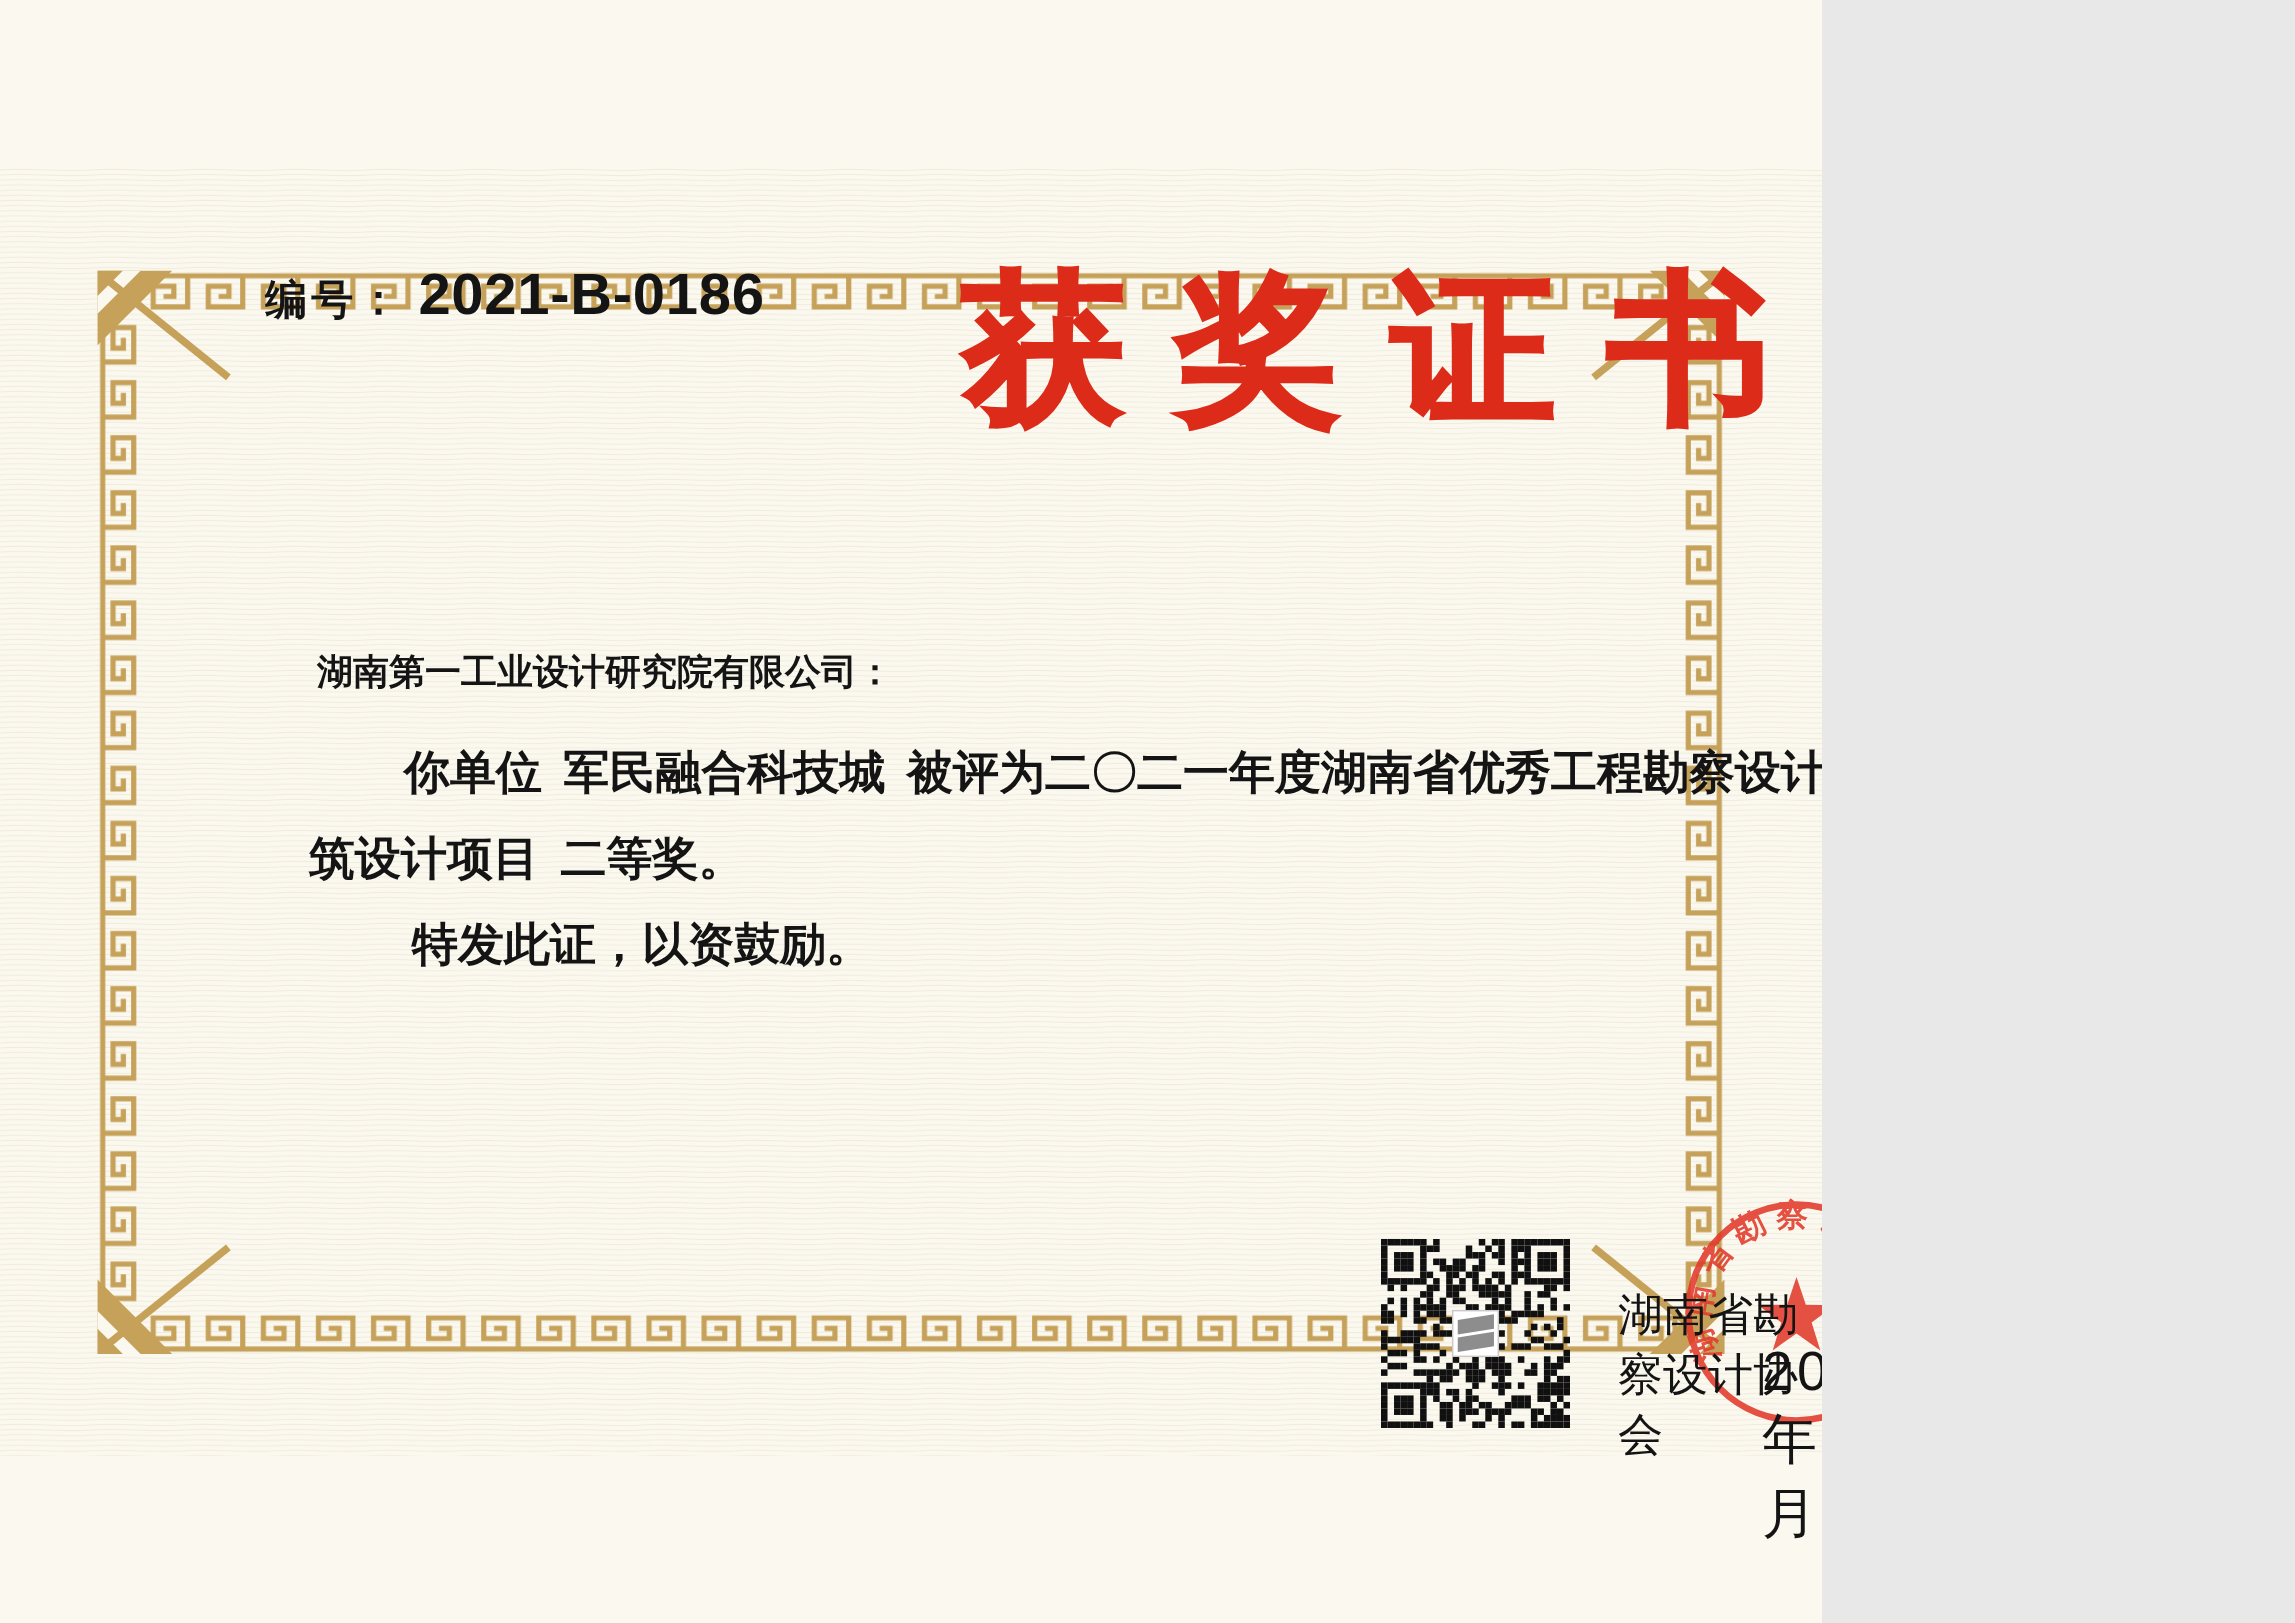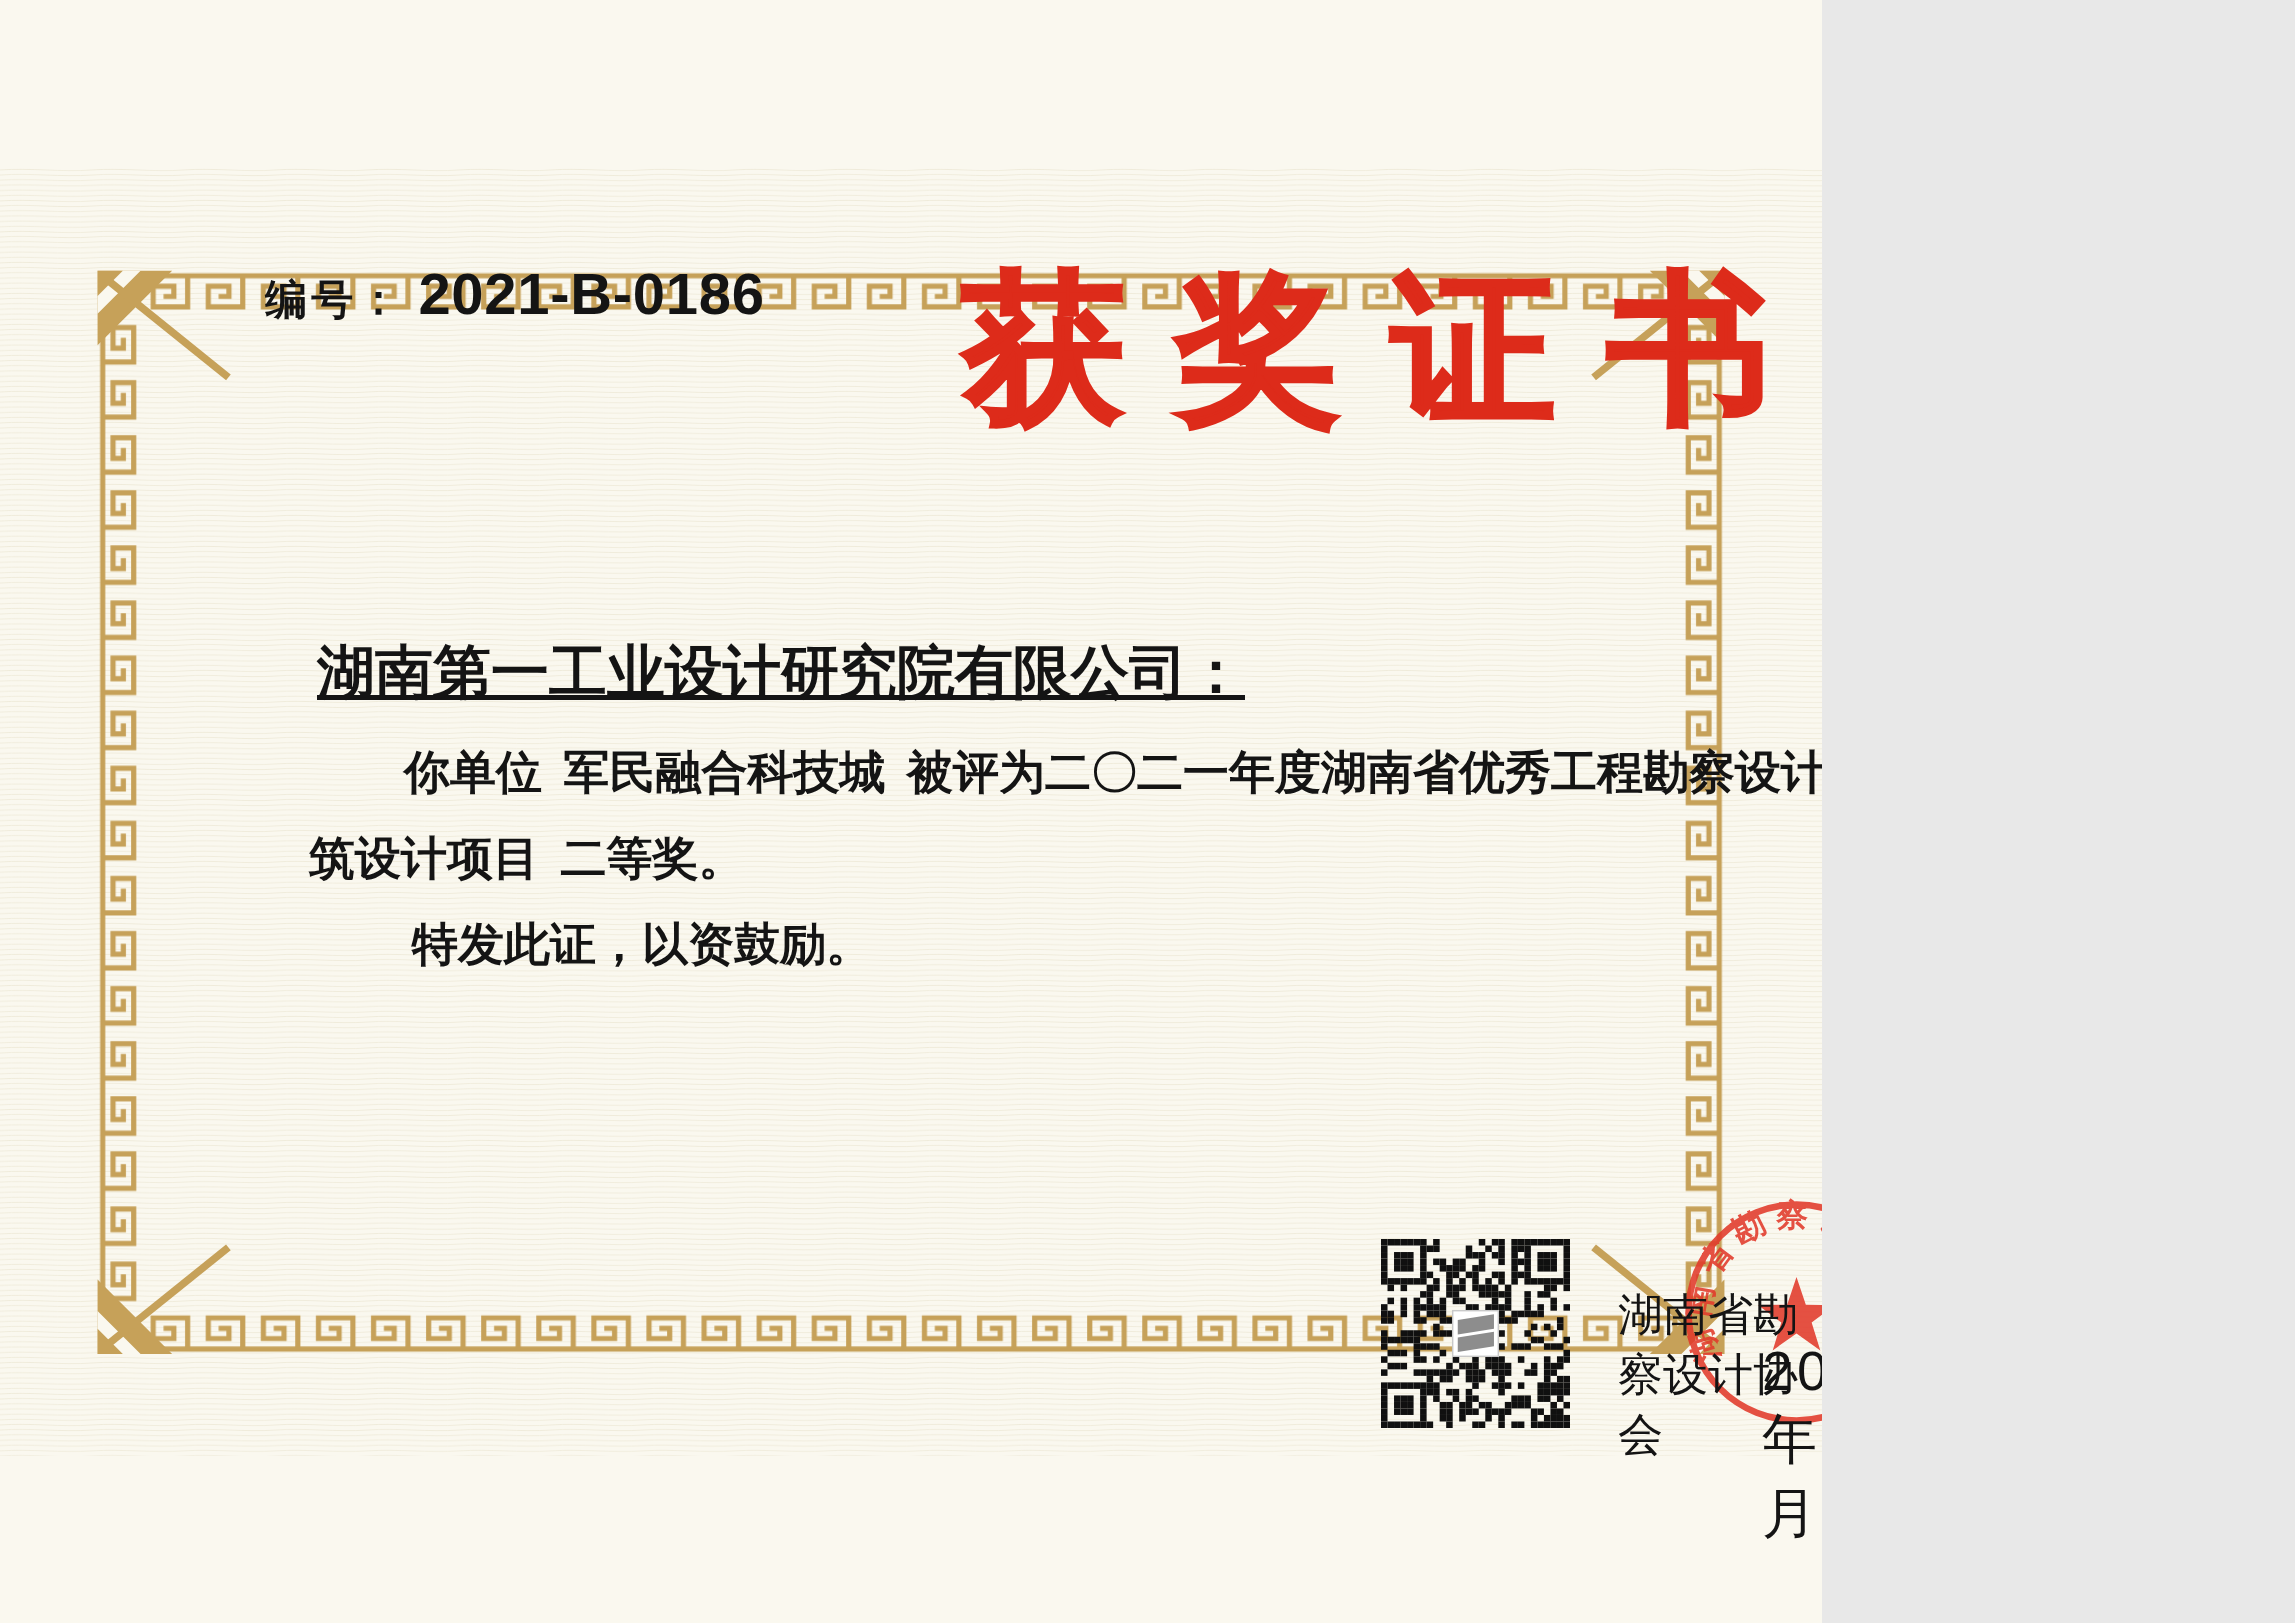--- a/index.html
+++ b/index.html
@@ -42,21 +42,21 @@
     position:absolute;left:0;top:260px;width:100%;
     text-align:right;padding-left:51px;
     font-family:"DejaVu Serif","Liberation Serif",serif;
     font-size:163px;line-height:1.08;font-weight:700;
     letter-spacing:52px;
     color:var(--title-red);
     -webkit-text-stroke:3.6px var(--title-red);
   }
   .salutation{
     position:absolute;left:317px;top:629px;width:1735px;
-    font-size:58px;font-weight:600;line-height:86px;text-decoration:underline;
+    font-size:36px;font-weight:600;line-height:86px;
   }
   .body-para{
     position:absolute;left:309px;top:729px;width:1656px;
     font-size:46px;font-weight:600;line-height:86px;
     text-indent:95px;word-spacing:8.7px;
   }
   .closing{
     position:absolute;left:317px;top:901px;width:1656px;
     font-size:46px;font-weight:600;line-height:86px;
     text-indent:95px;

